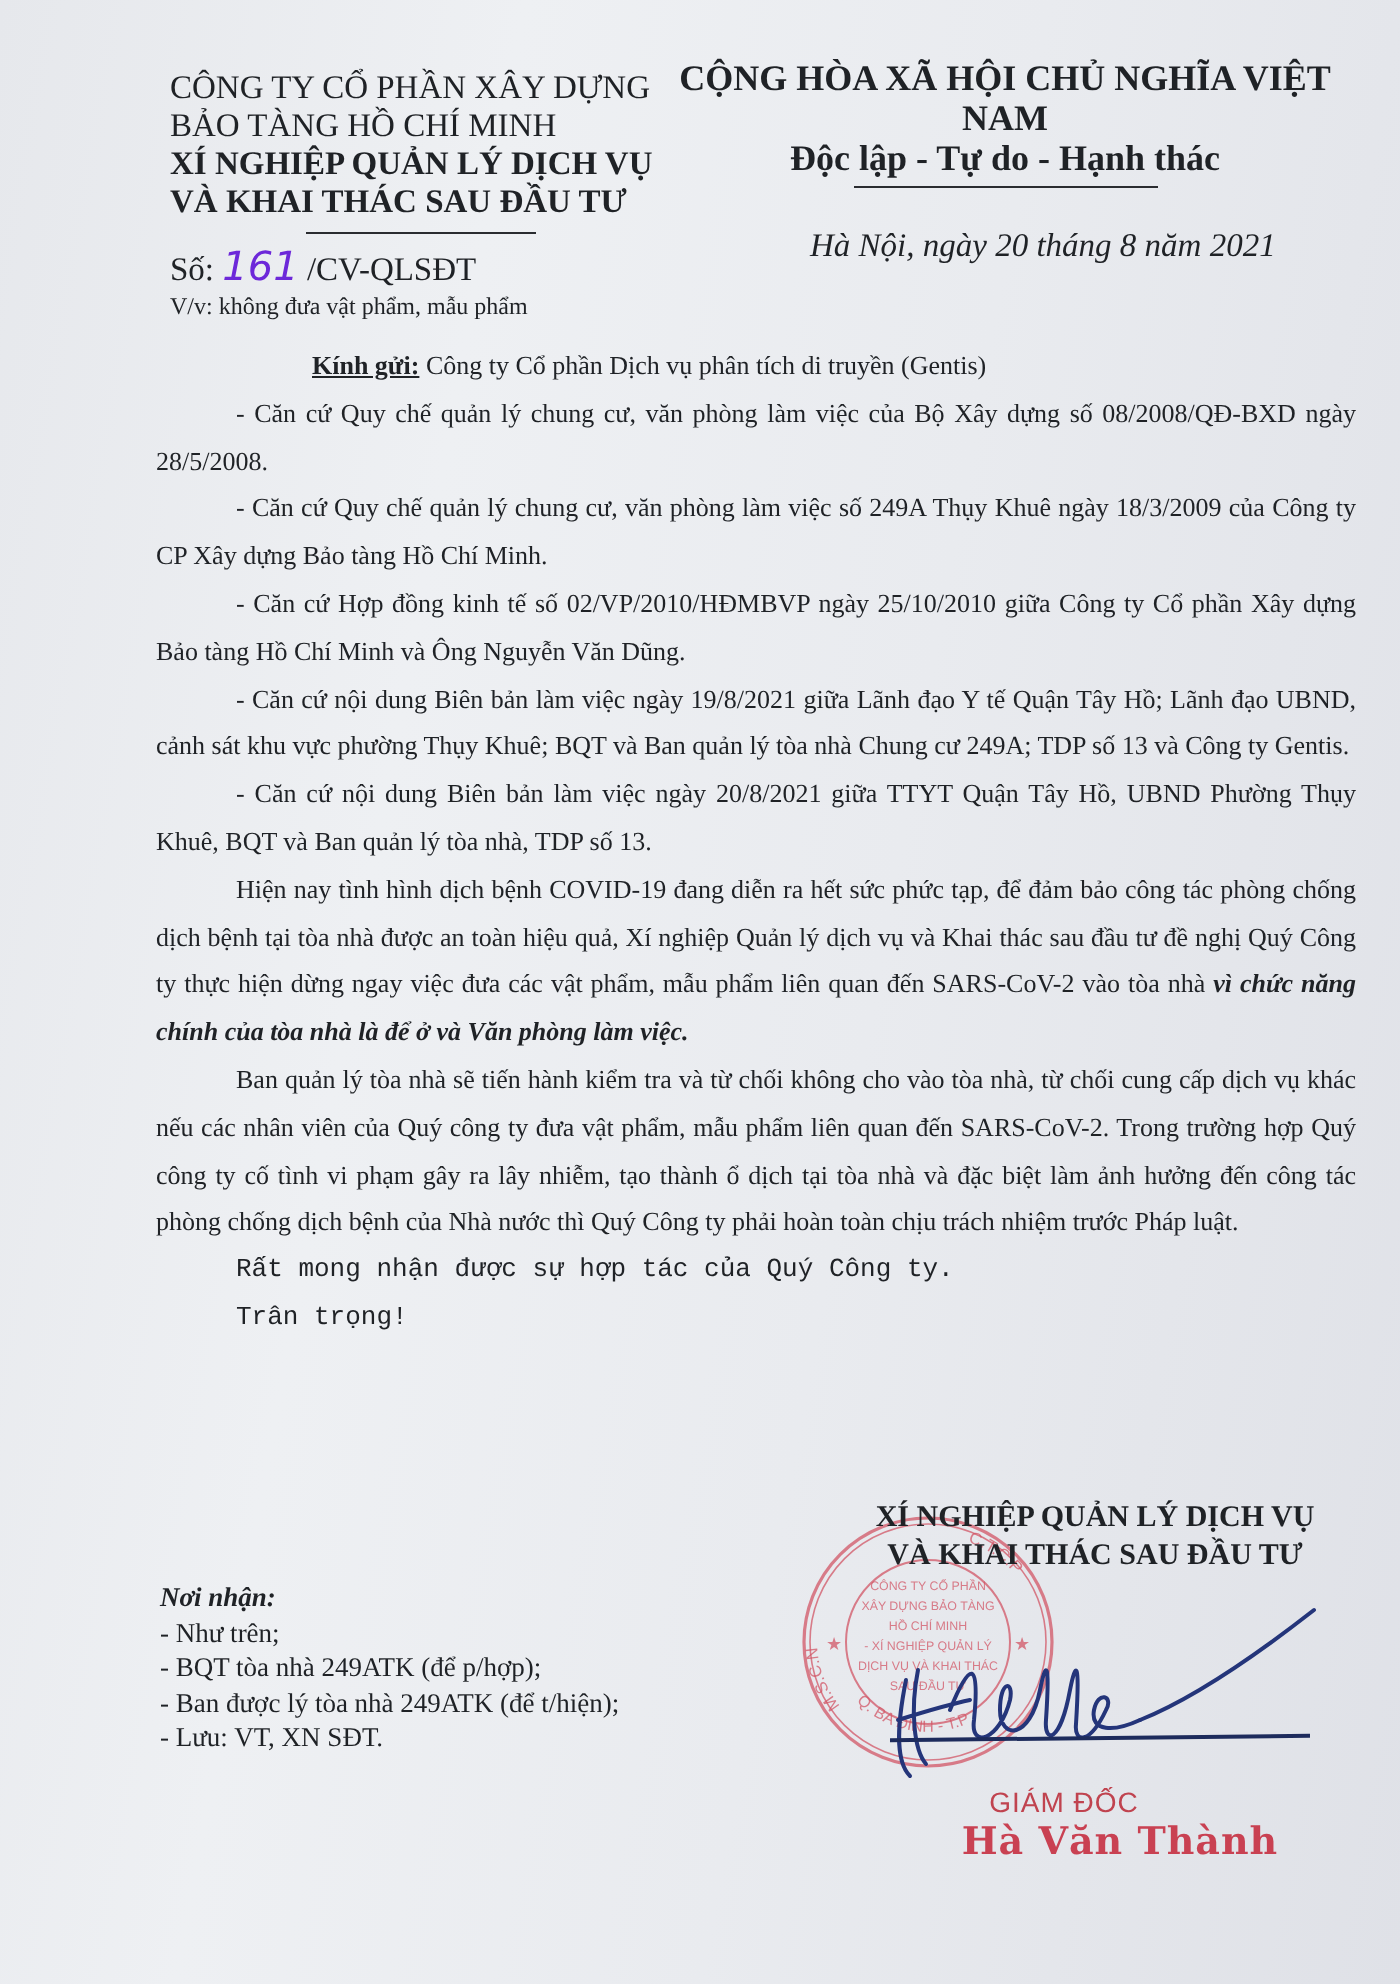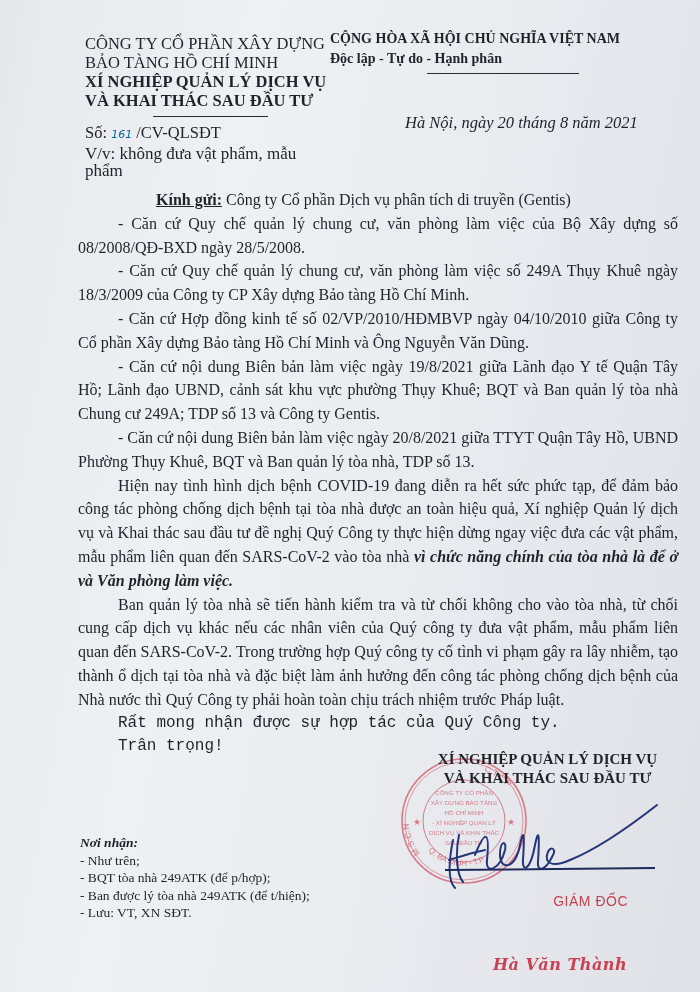--- a/index.html
+++ b/index.html
@@ -11,48 +11,48 @@
     position: relative;
   }
   .page { position: absolute; inset: 0; }
   .abs { position: absolute; }
 
   
   .hdr-left { left: 85px; top: 34px; width: 250px; line-height: 19px; font-size: 16.5px; }
   .hdr-left .bold { font-weight: bold; }
   .hdr-left .rule { width: 115px; height: 1px; background: #2a2c30; margin: 6px auto 6px; }
   .hdr-left .so { font-size: 16.5px; line-height: 20px; }
-  .hdr-left .so .num { font-family: "DejaVu Sans", sans-serif; font-style: italic; color: #0369a1; font-size: 11px; }
-  .hdr-left .vv { font-size: 17px; line-height: 17px; }
+  .hdr-left .so .num { font-family: "DejaVu Sans", sans-serif; font-style: italic; color: #6d28d9; font-size: 20px; }
+  .hdr-left .vv { font-size: 12px; line-height: 17px; }
 
   
-  .hdr-right { left: 330px; top: 29px; width: 345px; font-weight: bold; font-size: 14px; line-height: 20px; }
+  .hdr-right { left: 330px; top: 29px; width: 345px; text-align: center; font-weight: bold; font-size: 18px; line-height: 20px; }
   .hdr-right .rule { width: 152px; height: 1px; background: #2a2c30; margin: 4px auto 0; }
   .date { left: 405px; top: 113px; font-style: italic; font-size: 16.5px; }
 
   
-  .body-text { left: 78px; top: 188px; width: 600px; font-size: 16px; line-height: 23.8px; text-align: justify; }
+  .body-text { left: 78px; top: 171px; width: 600px; font-size: 13px; line-height: 23.8px; text-align: justify; }
   .body-text p { margin: 0; }
   .indent { text-indent: 40px; }
   .kinh { text-align: left; padding-left: 78px; }
   .kinh .lbl { font-weight: bold; text-decoration: underline; }
   .bi { font-weight: bold; font-style: italic; }
   .closing { padding-left: 40px; font-family: Liberation Mono, monospace; }
 
   
   .recip { left: 80px; top: 790px; font-size: 13.5px; line-height: 17.6px; }
-  .recip .title { font-weight: bold; font-style: italic; margin-top: 44px; }
+  .recip .title { font-weight: bold; font-style: italic; }
 
   
   .sig-org { left: 405px; top: 750px; width: 285px; text-align: center; font-weight: bold; font-size: 15px; line-height: 19px; }
   .stamp { left: 400px; top: 757px; width: 128px; height: 128px; }
   .signature { left: 445px; top: 800px; width: 215px; height: 95px; }
   .sig-line { left: 445px; top: 868px; width: 210px; height: 2px; background: #1d2b5c; transform: rotate(-0.6deg); }
-  .sig-title { left: 468px; top: 893px; width: 160px; text-align: right; font-family: "Liberation Sans", sans-serif; color: #c0434f; font-size: 14px; letter-spacing: 0.5px; }
-  .sig-name { left: 450px; top: 910px; width: 220px; text-align: center; font-family: "DejaVu Serif", serif; font-style: italic; font-weight: bold; color: #c94152; font-size: 16px; letter-spacing: 0.5px; margin-top: 45px; }
+  .sig-title { left: 452px; top: 893px; width: 160px; text-align: center; font-family: "Liberation Sans", sans-serif; color: #c0434f; font-size: 14px; letter-spacing: 0.5px; }
+  .sig-name { left: 450px; top: 910px; width: 220px; text-align: center; font-family: "DejaVu Serif", serif; font-weight: bold; color: #c94152; font-size: 19px; letter-spacing: 0.5px; }
 </style>
 </head>
 <body>
 
 <div class="page">
 
   <div class="abs hdr-left">
     <div>CÔNG TY CỔ PHẦN XÂY DỰNG</div>
     <div>BẢO TÀNG HỒ CHÍ MINH</div>
     <div class="bold">XÍ NGHIỆP QUẢN LÝ DỊCH VỤ</div>
@@ -61,32 +61,32 @@
     <div class="so">
       <span>Số:</span>
       <span class="num">161</span>
       <span>/CV-QLSĐT</span>
     </div>
     <div class="vv">V/v: không đưa vật phẩm, mẫu phẩm</div>
   </div>
 
   <div class="abs hdr-right">
     <div>CỘNG HÒA XÃ HỘI CHỦ NGHĨA VIỆT NAM</div>
-    <div>Độc lập - Tự do - Hạnh phân</div>
+    <div>Độc lập - Tự do - Hạnh thác</div>
     <div class="rule"></div>
   </div>
   <div class="abs date">Hà Nội, ngày 20 tháng 8 năm 2021</div>
 
   <div class="abs body-text">
     <p class="kinh">
       <span class="lbl">Kính gửi:</span><span> Công ty Cổ phần Dịch vụ phân tích di truyền (Gentis)</span>
     </p>
     <p class="indent">- Căn cứ Quy chế quản lý chung cư, văn phòng làm việc của Bộ Xây dựng số 08/2008/QĐ-BXD ngày 28/5/2008.</p>
     <p class="indent">- Căn cứ Quy chế quản lý chung cư, văn phòng làm việc số 249A Thụy Khuê ngày 18/3/2009 của Công ty CP Xây dựng Bảo tàng Hồ Chí Minh.</p>
-    <p class="indent">- Căn cứ Hợp đồng kinh tế số 02/VP/2010/HĐMBVP ngày 04/10/2010 giữa Công ty Cổ phần Xây dựng Bảo tàng Hồ Chí Minh và Ông Nguyễn Văn Dũng.</p>
+    <p class="indent">- Căn cứ Hợp đồng kinh tế số 02/VP/2010/HĐMBVP ngày 25/10/2010 giữa Công ty Cổ phần Xây dựng Bảo tàng Hồ Chí Minh và Ông Nguyễn Văn Dũng.</p>
     <p class="indent">- Căn cứ nội dung Biên bản làm việc ngày 19/8/2021 giữa Lãnh đạo Y tế Quận Tây Hồ; Lãnh đạo UBND, cảnh sát khu vực phường Thụy Khuê; BQT và Ban quản lý tòa nhà Chung cư 249A; TDP số 13 và Công ty Gentis.</p>
     <p class="indent">- Căn cứ nội dung Biên bản làm việc ngày 20/8/2021 giữa TTYT Quận Tây Hồ, UBND Phường Thụy Khuê, BQT và Ban quản lý tòa nhà, TDP số 13.</p>
     <p class="indent">
       <span>Hiện nay tình hình dịch bệnh COVID-19 đang diễn ra hết sức phức tạp, để đảm bảo công tác phòng chống dịch bệnh tại tòa nhà được an toàn hiệu quả, Xí nghiệp Quản lý dịch vụ và Khai thác sau đầu tư đề nghị Quý Công ty thực hiện dừng ngay việc đưa các vật phẩm, mẫu phẩm liên quan đến SARS-CoV-2 vào tòa nhà </span><span class="bi">vì chức năng chính của tòa nhà là để ở và Văn phòng làm việc.</span>
     </p>
     <p class="indent">Ban quản lý tòa nhà sẽ tiến hành kiểm tra và từ chối không cho vào tòa nhà, từ chối cung cấp dịch vụ khác nếu các nhân viên của Quý công ty đưa vật phẩm, mẫu phẩm liên quan đến SARS-CoV-2. Trong trường hợp Quý công ty cố tình vi phạm gây ra lây nhiễm, tạo thành ổ dịch tại tòa nhà và đặc biệt làm ảnh hưởng đến công tác phòng chống dịch bệnh của Nhà nước thì Quý Công ty phải hoàn toàn chịu trách nhiệm trước Pháp luật.</p>
     <p class="closing">Rất mong nhận được sự hợp tác của Quý Công ty.</p>
     <p class="closing">Trân trọng!</p>
   </div>
 

